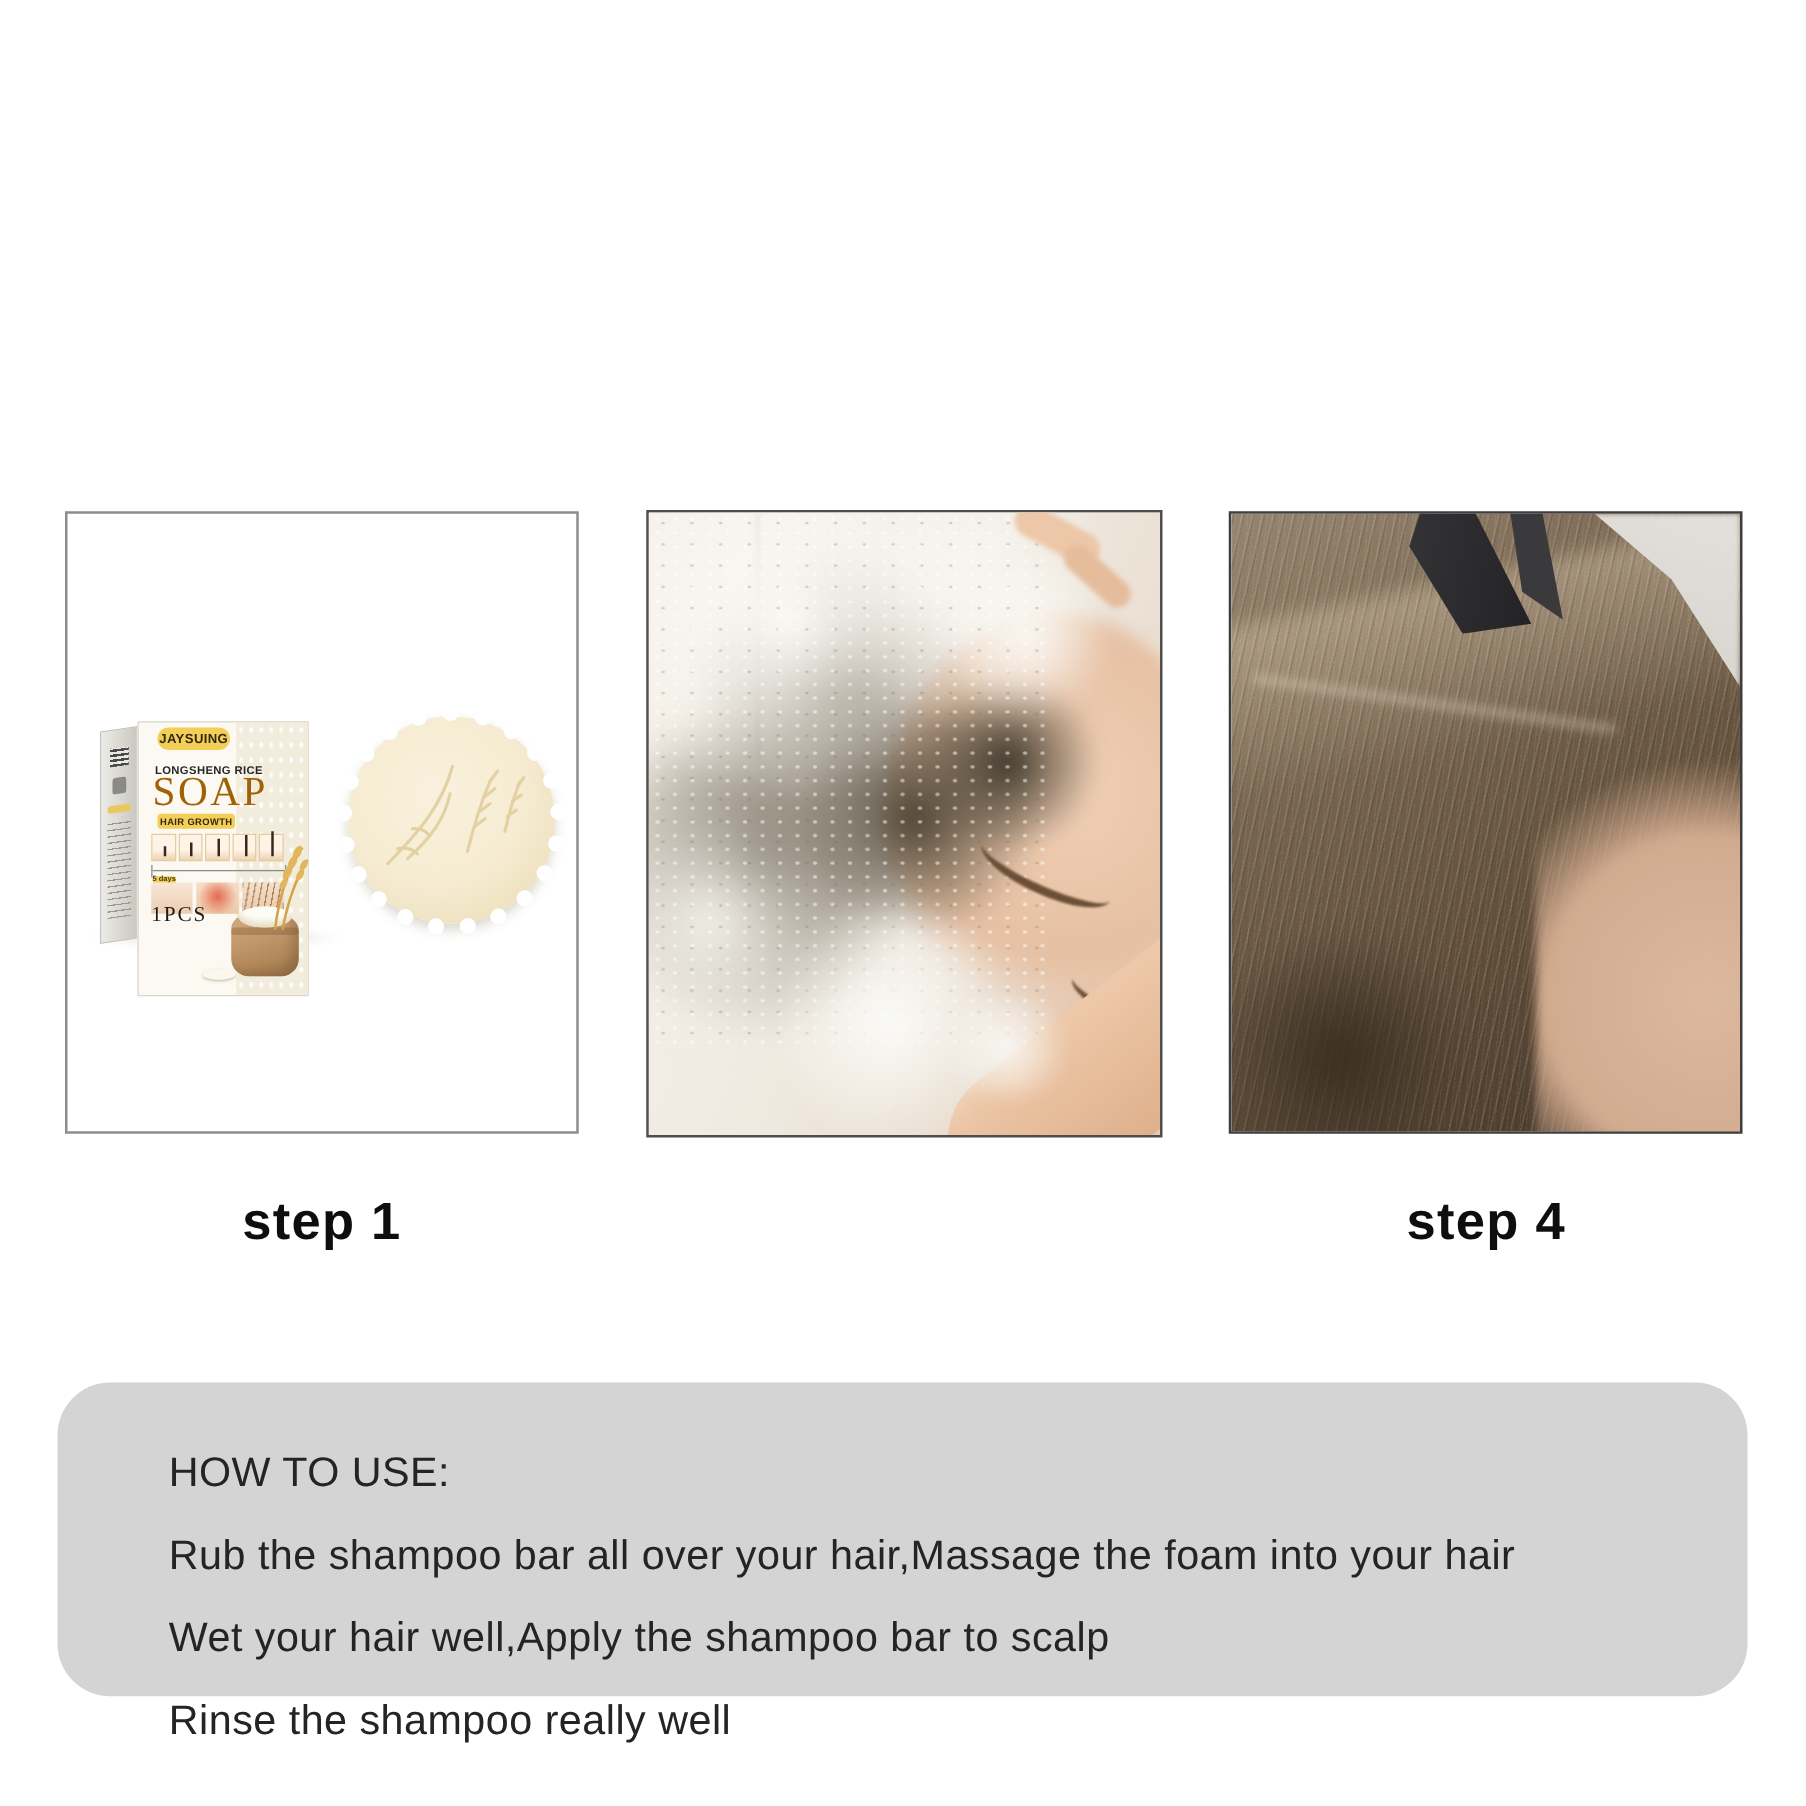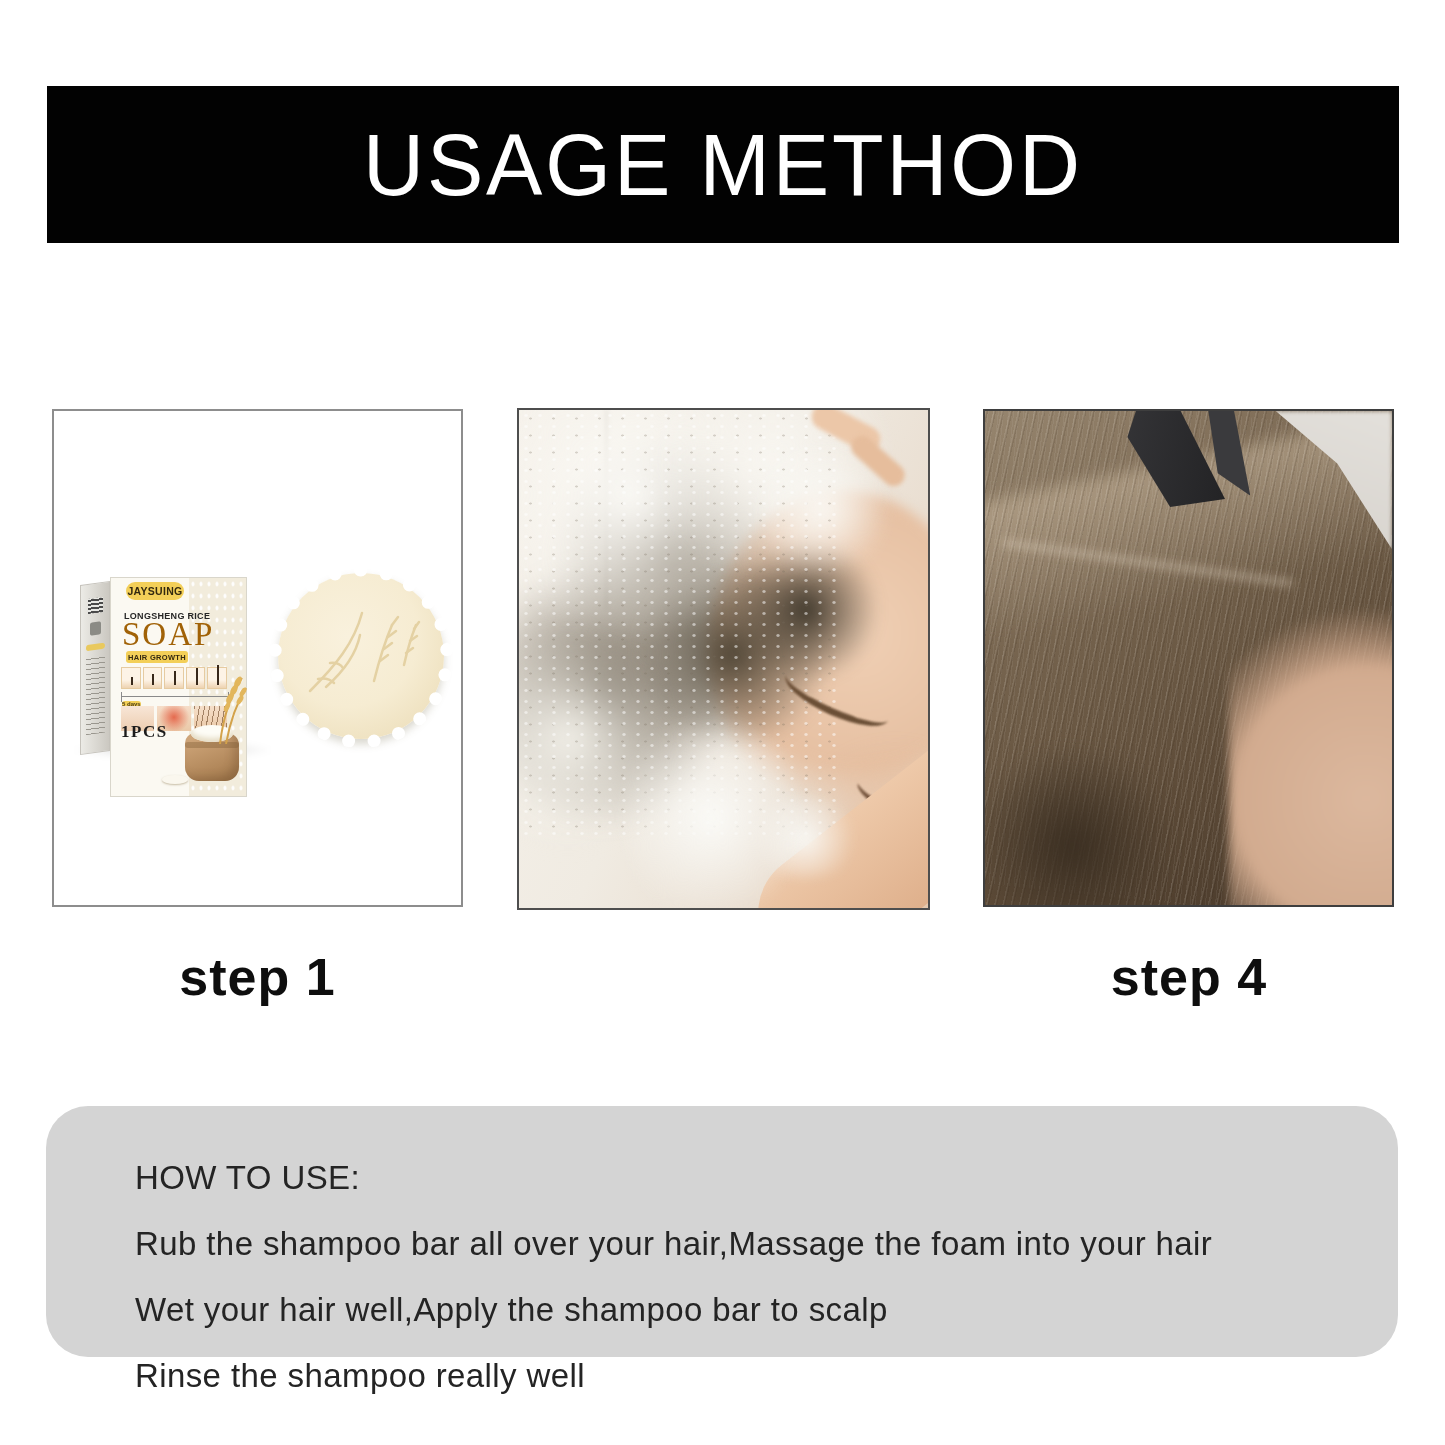--- a/index.html
+++ b/index.html
@@ -14,21 +14,21 @@
 
   
   .fig{position:absolute;top:409px;width:411px;height:498px;border:2px solid #5d5d5d;
        box-sizing:border-box;overflow:hidden;background:#fff;}
   .fig1{left:52px;border-color:#8d8d8d;}
   .fig2{left:517px;top:408px;width:413px;height:502px;border-color:#4e4e4e;}
   .fig3{left:983px;border-color:#3e3e3e;}
   .abs{position:absolute;}
 
   
-  .step-label{position:absolute;top:942px;height:70px;font-size:52px;font-weight:700;
+  .step-label{position:absolute;top:942px;height:70px;font-size:42px;font-weight:700;
               color:#0e0e0e;text-align:center;letter-spacing:1px;line-height:70px;}
   .sl1{left:52px;width:411px;} .sl2{left:517px;width:413px;} .sl3{left:983px;width:412px;}
 
   
   .howto{position:absolute;left:46px;top:1106px;width:1352px;height:251px;background:#d4d4d4;
          border-radius:42px;box-sizing:border-box;padding:30px 40px 0 72px;}
   .howto p{margin:17px;font-size:33px;line-height:49px;color:#242424;letter-spacing:.4px;}
 
   
   .box-shadow-el{left:16px;top:330px;width:205px;height:18px;
@@ -66,21 +66,21 @@
   .days-pill{position:relative;width:30px;height:9px;margin:0 auto;background:#f3cf58;border-radius:4px;
       font-size:6px;line-height:9px;text-align:center;font-weight:700;color:#4a3a10;}
   .panel3-row{position:absolute;left:10px;top:128px;width:106px;height:25px;display:flex;gap:3px;}
   .p3{flex:1;}
   .p3a{background:linear-gradient(#f8e6d7,#eccdb0);}
   .p3b{background:radial-gradient(circle at 50% 45%,#e56a4e 0%,rgba(229,106,78,.35) 45%,rgba(229,106,78,0) 70%),
        linear-gradient(#f6ddc8,#eac9a8);}
   .p3c{background:repeating-linear-gradient(100deg,rgba(96,58,26,.55) 0 1px,rgba(96,58,26,0) 1px 5px),
        linear-gradient(#f6dfc9,#eac8a6);}
   .qty{position:absolute;left:10px;top:144px;font-family:"Liberation Serif",serif;font-size:17px;
-       color:#1c1c1c;letter-spacing:1.5px;font-weight:bold;}
+       color:#1c1c1c;letter-spacing:1.5px;}
   .ricebag{position:absolute;right:7px;bottom:15px;width:54px;height:48px;
        background:linear-gradient(160deg,#d4ab7f,#b1875a 70%,#9c7448);
        border-radius:10px 12px 14px 14px;box-shadow:inset -6px -4px 8px rgba(90,60,30,.25);}
   .ricebag::before{content:"";position:absolute;top:-8px;left:6px;width:42px;height:17px;
        background:#fdfcf6;border-radius:50%;box-shadow:inset 0 -4px 5px #e6ddc6;}
   .ricebag::after{content:"";position:absolute;top:9px;left:0;width:100%;height:6px;
        background:rgba(120,85,45,.35);border-radius:3px;}
   .rice-pile{position:absolute;right:58px;bottom:12px;width:26px;height:9px;background:#faf7ee;
        border-radius:50%;box-shadow:0 1px 2px rgba(150,130,90,.5);}
   .wheat-svg{position:absolute;right:-2px;bottom:52px;}
@@ -152,23 +152,20 @@
       background:linear-gradient(100deg,#37373a,#232325);
       clip-path:polygon(28% 0,62% 0,100% 92%,55% 100%,20% 30%);}
   .comb2{left:52%;top:-4px;width:58px;height:86px;background:#3a3a3d;
       clip-path:polygon(10% 0,55% 0,100% 100%,40% 78%);transform:rotate(6deg);}
 </style>
 </head>
 <body>
 
 <div class="page">
 
-  <header class="banner">
-    <h1>USAGE METHOD</h1>
-  </header>
 
   <div class="fig fig1">
     <div class="abs box-shadow-el"></div>
 
     <div class="abs box-side">
       <span class="side-qr"></span>
       <span class="side-ico"></span>
       <span class="side-pill"></span>
       <span class="side-text"></span>
     </div>

